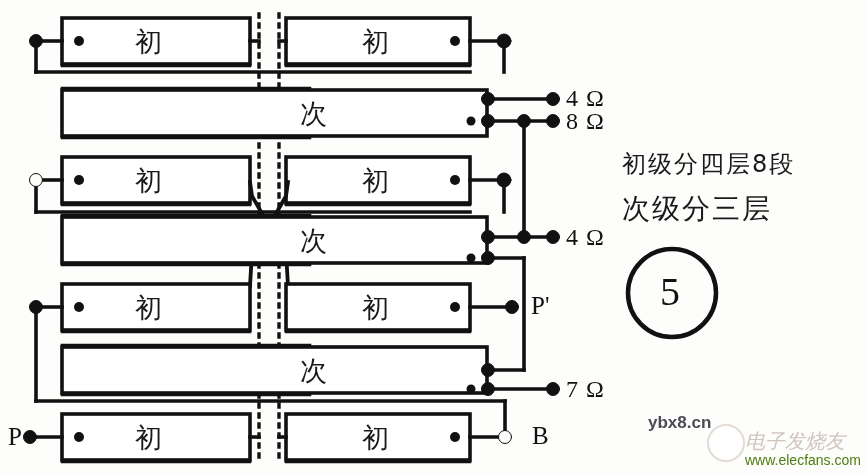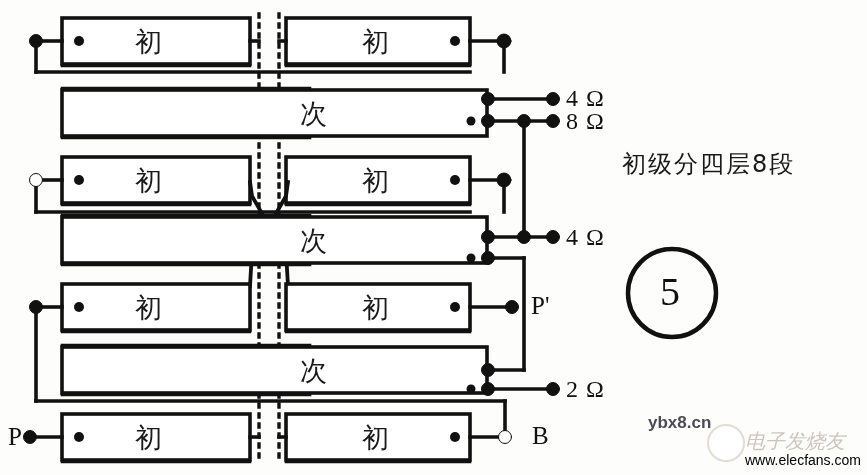--- a/index.html
+++ b/index.html
@@ -4,21 +4,21 @@
 <style>
   html,body{margin:0;padding:0;background:#ffffff;}
   body{font-family:"Liberation Sans",sans-serif;}
   #root{position:relative;width:867px;height:475px;background:#fdfdfc;overflow:hidden;}
   #diagram{position:absolute;left:0;top:0;width:867px;height:475px;}
   .lbl{position:absolute;color:#111;white-space:nowrap;}
   .ohm{font-size:24px;font-family:"Liberation Serif",serif;letter-spacing:1px;}
   .term{font-size:25px;font-family:"Liberation Serif",serif;}
   .cjk{font-size:27px;font-family:"DejaVu Sans","Liberation Sans",sans-serif;letter-spacing:2px;color:#1a1a1a;}
   .wm1{position:absolute;font-size:17px;font-weight:bold;color:#4b4b55;font-family:"Liberation Sans",sans-serif;}
-  .wm2{position:absolute;font-size:14px;color:#000000;font-family:"Liberation Sans",sans-serif;}
+  .wm2{position:absolute;font-size:14px;color:#4d7c0f;font-family:"Liberation Sans",sans-serif;}
   .wm3{position:absolute;font-size:20px;color:#cfc4bc;font-family:"DejaVu Sans",sans-serif;font-style:italic;}
   .wmcircle{position:absolute;border-radius:50%;background:#ffffff;border:2px solid #e3dbd5;}
 </style>
 </head>
 <body>
 
 <div id="root">
 
   <svg id="diagram" viewBox="0 0 867 475">
     <g stroke="#111" fill="none" stroke-linecap="square">
@@ -182,26 +182,27 @@
   <div class="lbl cjk" style="left:135px;top:420px;">初</div>
   <div class="lbl cjk" style="left:362px;top:420px;">初</div>
 
   <div class="lbl cjk" style="left:300px;top:96px;">次</div>
   <div class="lbl cjk" style="left:300px;top:223px;">次</div>
   <div class="lbl cjk" style="left:300px;top:353px;">次</div>
 
   <div class="lbl ohm" style="left:566px;top:85px;">4 Ω</div>
   <div class="lbl ohm" style="left:566px;top:108px;">8 Ω</div>
   <div class="lbl ohm" style="left:566px;top:224px;text-align:right;">4 Ω</div>
-  <div class="lbl ohm" style="left:566px;top:376px;">2 Ω</div>
+  <div class="lbl ohm" style="left:566px;top:376px;">7 Ω</div>
   <div class="lbl term" style="left:531px;top:292px;">P'</div>
   <div class="lbl term" style="left:8px;top:423px;">P</div>
   <div class="lbl term" style="left:532px;top:422px;">B</div>
 
   <div class="lbl cjk" style="left:622px;top:148px;font-size:24px;">初级分四层8段</div>
+  <div class="lbl cjk" style="left:622px;top:190px;font-size:28px;">次级分三层</div>
 
   <div class="lbl" style="left:660px;top:268px;font-size:40px;font-family:'Liberation Serif',serif;color:#111;">5</div>
 
   <div class="wmcircle" style="left:707px;top:424px;width:34px;height:34px;"></div>
   <div class="wm1" style="left:648px;top:413px;">ybx8.cn</div>
   <div class="wm3" style="left:745px;top:428px;">电子发烧友</div>
   <div class="wm2" style="left:745px;top:452px;">www.elecfans.com</div>
 
 </div>
 

